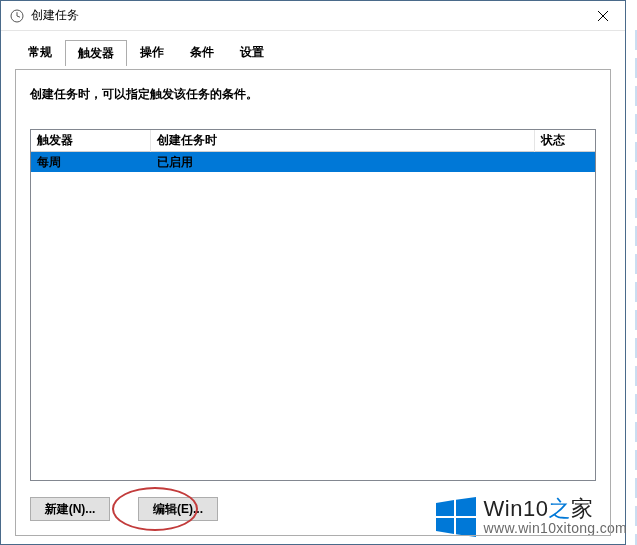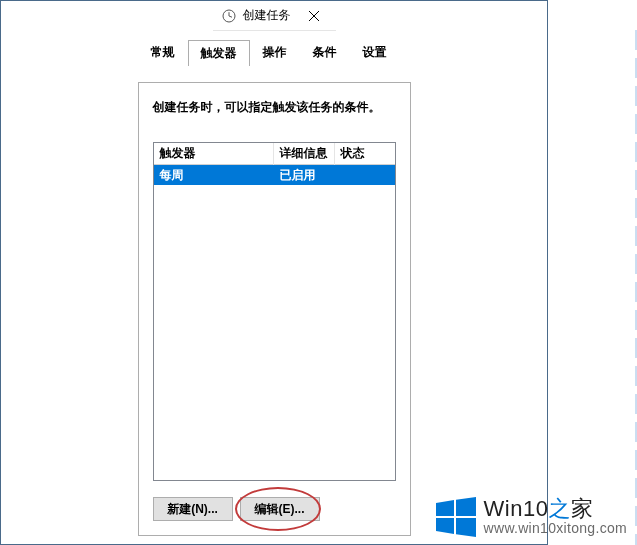--- a/index.html
+++ b/index.html
@@ -7,27 +7,26 @@
     margin: 0;
     font-family: "Microsoft YaHei", "Segoe UI", sans-serif;
     font-size: 12px;
     background: #fff;
     width: 637px;
     height: 545px;
     overflow: hidden;
     position: relative;
   }
   .window {
-    width: 548px;
+    width: 626px;
     height: 545px;
     border: 1px solid #4a6a8a;
     background: #fff;
     display: flex;
     flex-direction: column;
-    align-items: center;
   }
   .titlebar {
     height: 30px;
     background: #fff;
     display: flex;
     align-items: center;
     padding: 0 0 0 8px;
     border-bottom: 1px solid #e5e5e5;
   }
   .titlebar .icon {
@@ -64,21 +63,21 @@
     position: relative;
   }
   .tab.active {
     border-color: #adadad;
     background: #fff;
     top: 1px;
   }
   .tabpanel {
     border: 1px solid #adadad;
     flex: 1;
-    margin-top: 17px;
+    margin-top: 4px;
     padding: 16px 14px 14px 14px;
     display: flex;
     flex-direction: column;
     position: relative;
     z-index: 1;
   }
   .desc {
     margin-bottom: 26px;
     color: #000;
   }
@@ -105,35 +104,35 @@
     overflow: hidden;
   }
   .lv-body { flex: 1; overflow: hidden; }
   .lv-row {
     display: flex;
     height: 20px;
     align-items: center;
   }
   .lv-row.selected {
     background: #0078d7;
-    color: #ffffff;
+    color: #000000;
   }
   .lv-row .cell {
     padding: 2px 6px;
     white-space: nowrap;
     overflow: hidden;
     text-overflow: ellipsis;
   }
   .col-trigger { width: 120px; flex: 0 0 120px; }
   .col-detail  { flex: 1 1 auto; min-width: 0; }
   .col-status  { width: 60px; flex: 0 0 60px; border-right: none !important; }
   .button-row {
     margin-top: 16px;
     display: flex;
-    gap: 7px;
+    gap: 28px;
   }
   .btn {
     min-width: 80px;
     height: 24px;
     padding: 0 12px;
     border: 1px solid #adadad;
     background: #e1e1e1;
     color: #000;
     display: inline-flex;
     align-items: center;
@@ -210,21 +209,21 @@
       <div class="tab">设置</div>
     </div>
 
     <div class="tabpanel">
 
       <div class="desc">创建任务时，可以指定触发该任务的条件。</div>
 
       <div class="listview">
         <div class="lv-header">
           <div class="col col-trigger">触发器</div>
-          <div class="col col-detail">详细信息</div>
+          <div class="col col-detail">创建任务时</div>
           <div class="col col-status">状态</div>
         </div>
         <div class="lv-body">
           <div class="lv-row selected">
             <div class="cell col-trigger">每周</div>
             <div class="cell col-status">已启用</div>
           </div>
         </div>
       </div>
 

